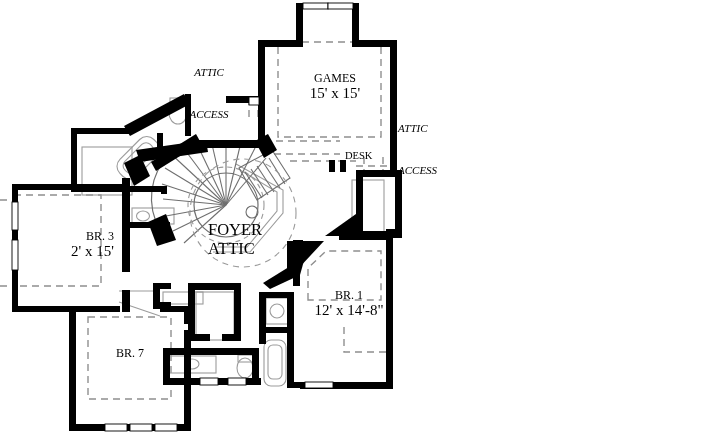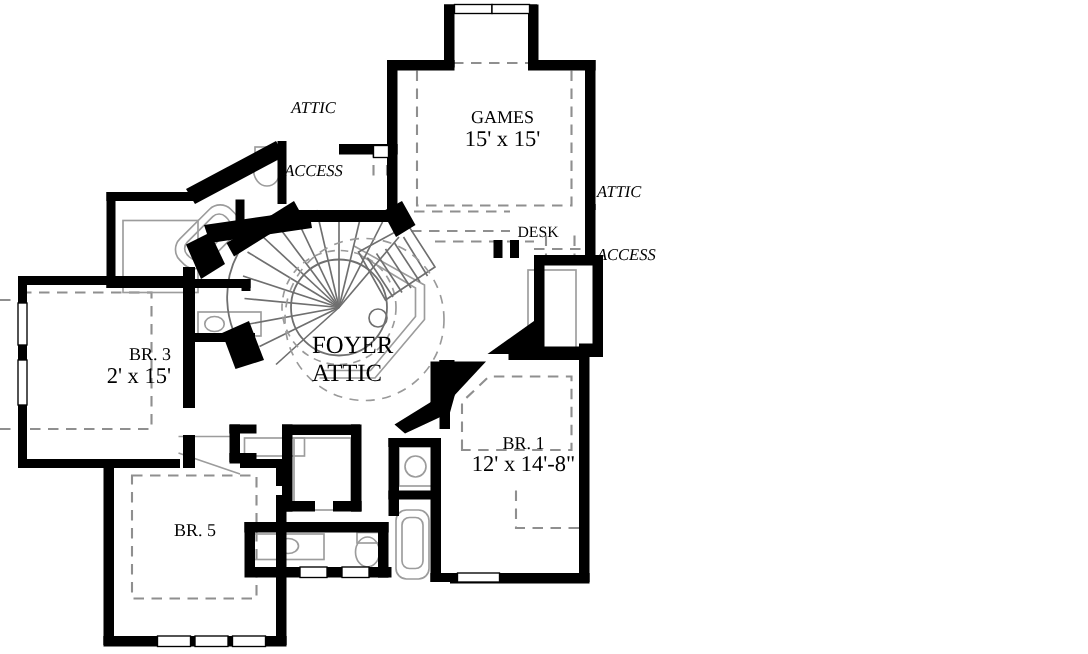--- a/index.html
+++ b/index.html
@@ -290,21 +290,21 @@
     <span class="name">GAMES</span>
     <span class="dims">15' x 15'</span>
   </div>
 
   <div class="room-label" style="left:30px; top:230px; width:84px;text-align:right;">
     <span class="name">BR. 3</span>
     <span class="dims">2' x 15'</span>
   </div>
 
   <div class="room-label" style="left:88px; top:347px; width:84px;">
-    <span class="name">BR. 5</span>
+    <span class="name">BR. 7</span>
   </div>
 
   <div class="room-label" style="left:294px; top:289px; width:110px;">
     <span class="name">BR. 1</span>
     <span class="dims">12' x 14'-8"</span>
   </div>
 
   <div class="foyer-label" style="left:208px; top:204px; width:96px;">
     <span>FOYER</span>
     <span>ATTIC</span>

